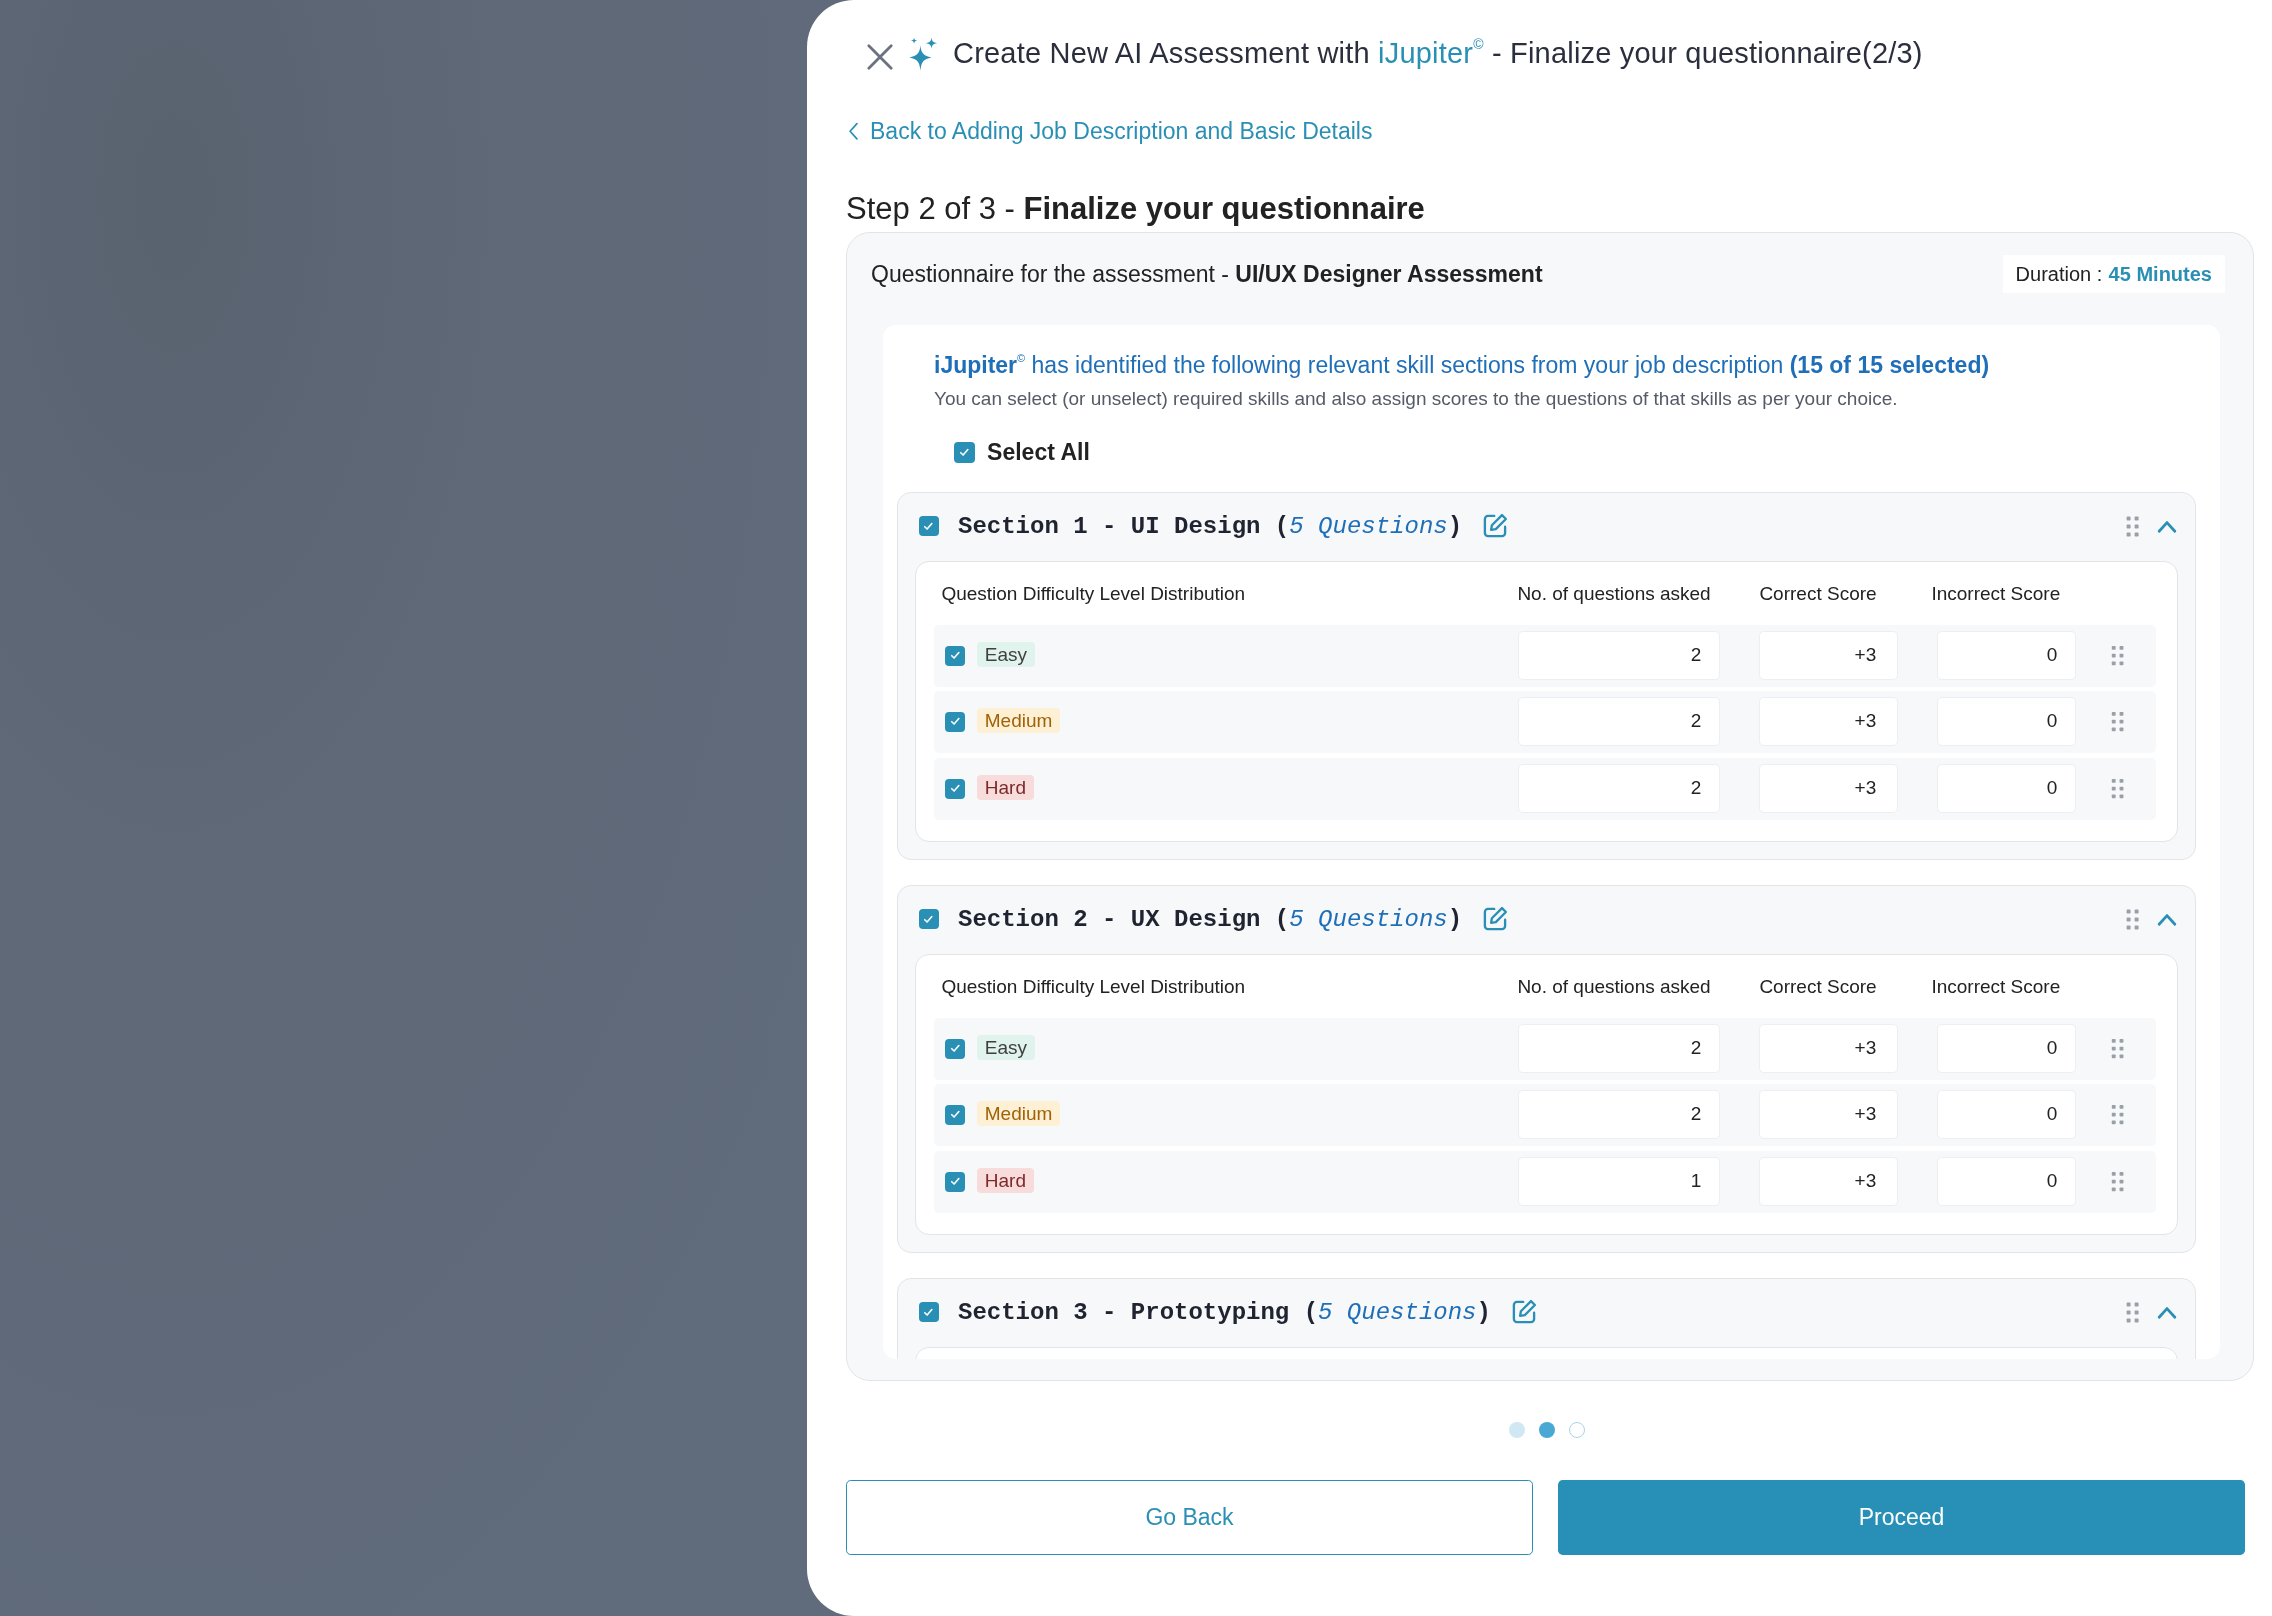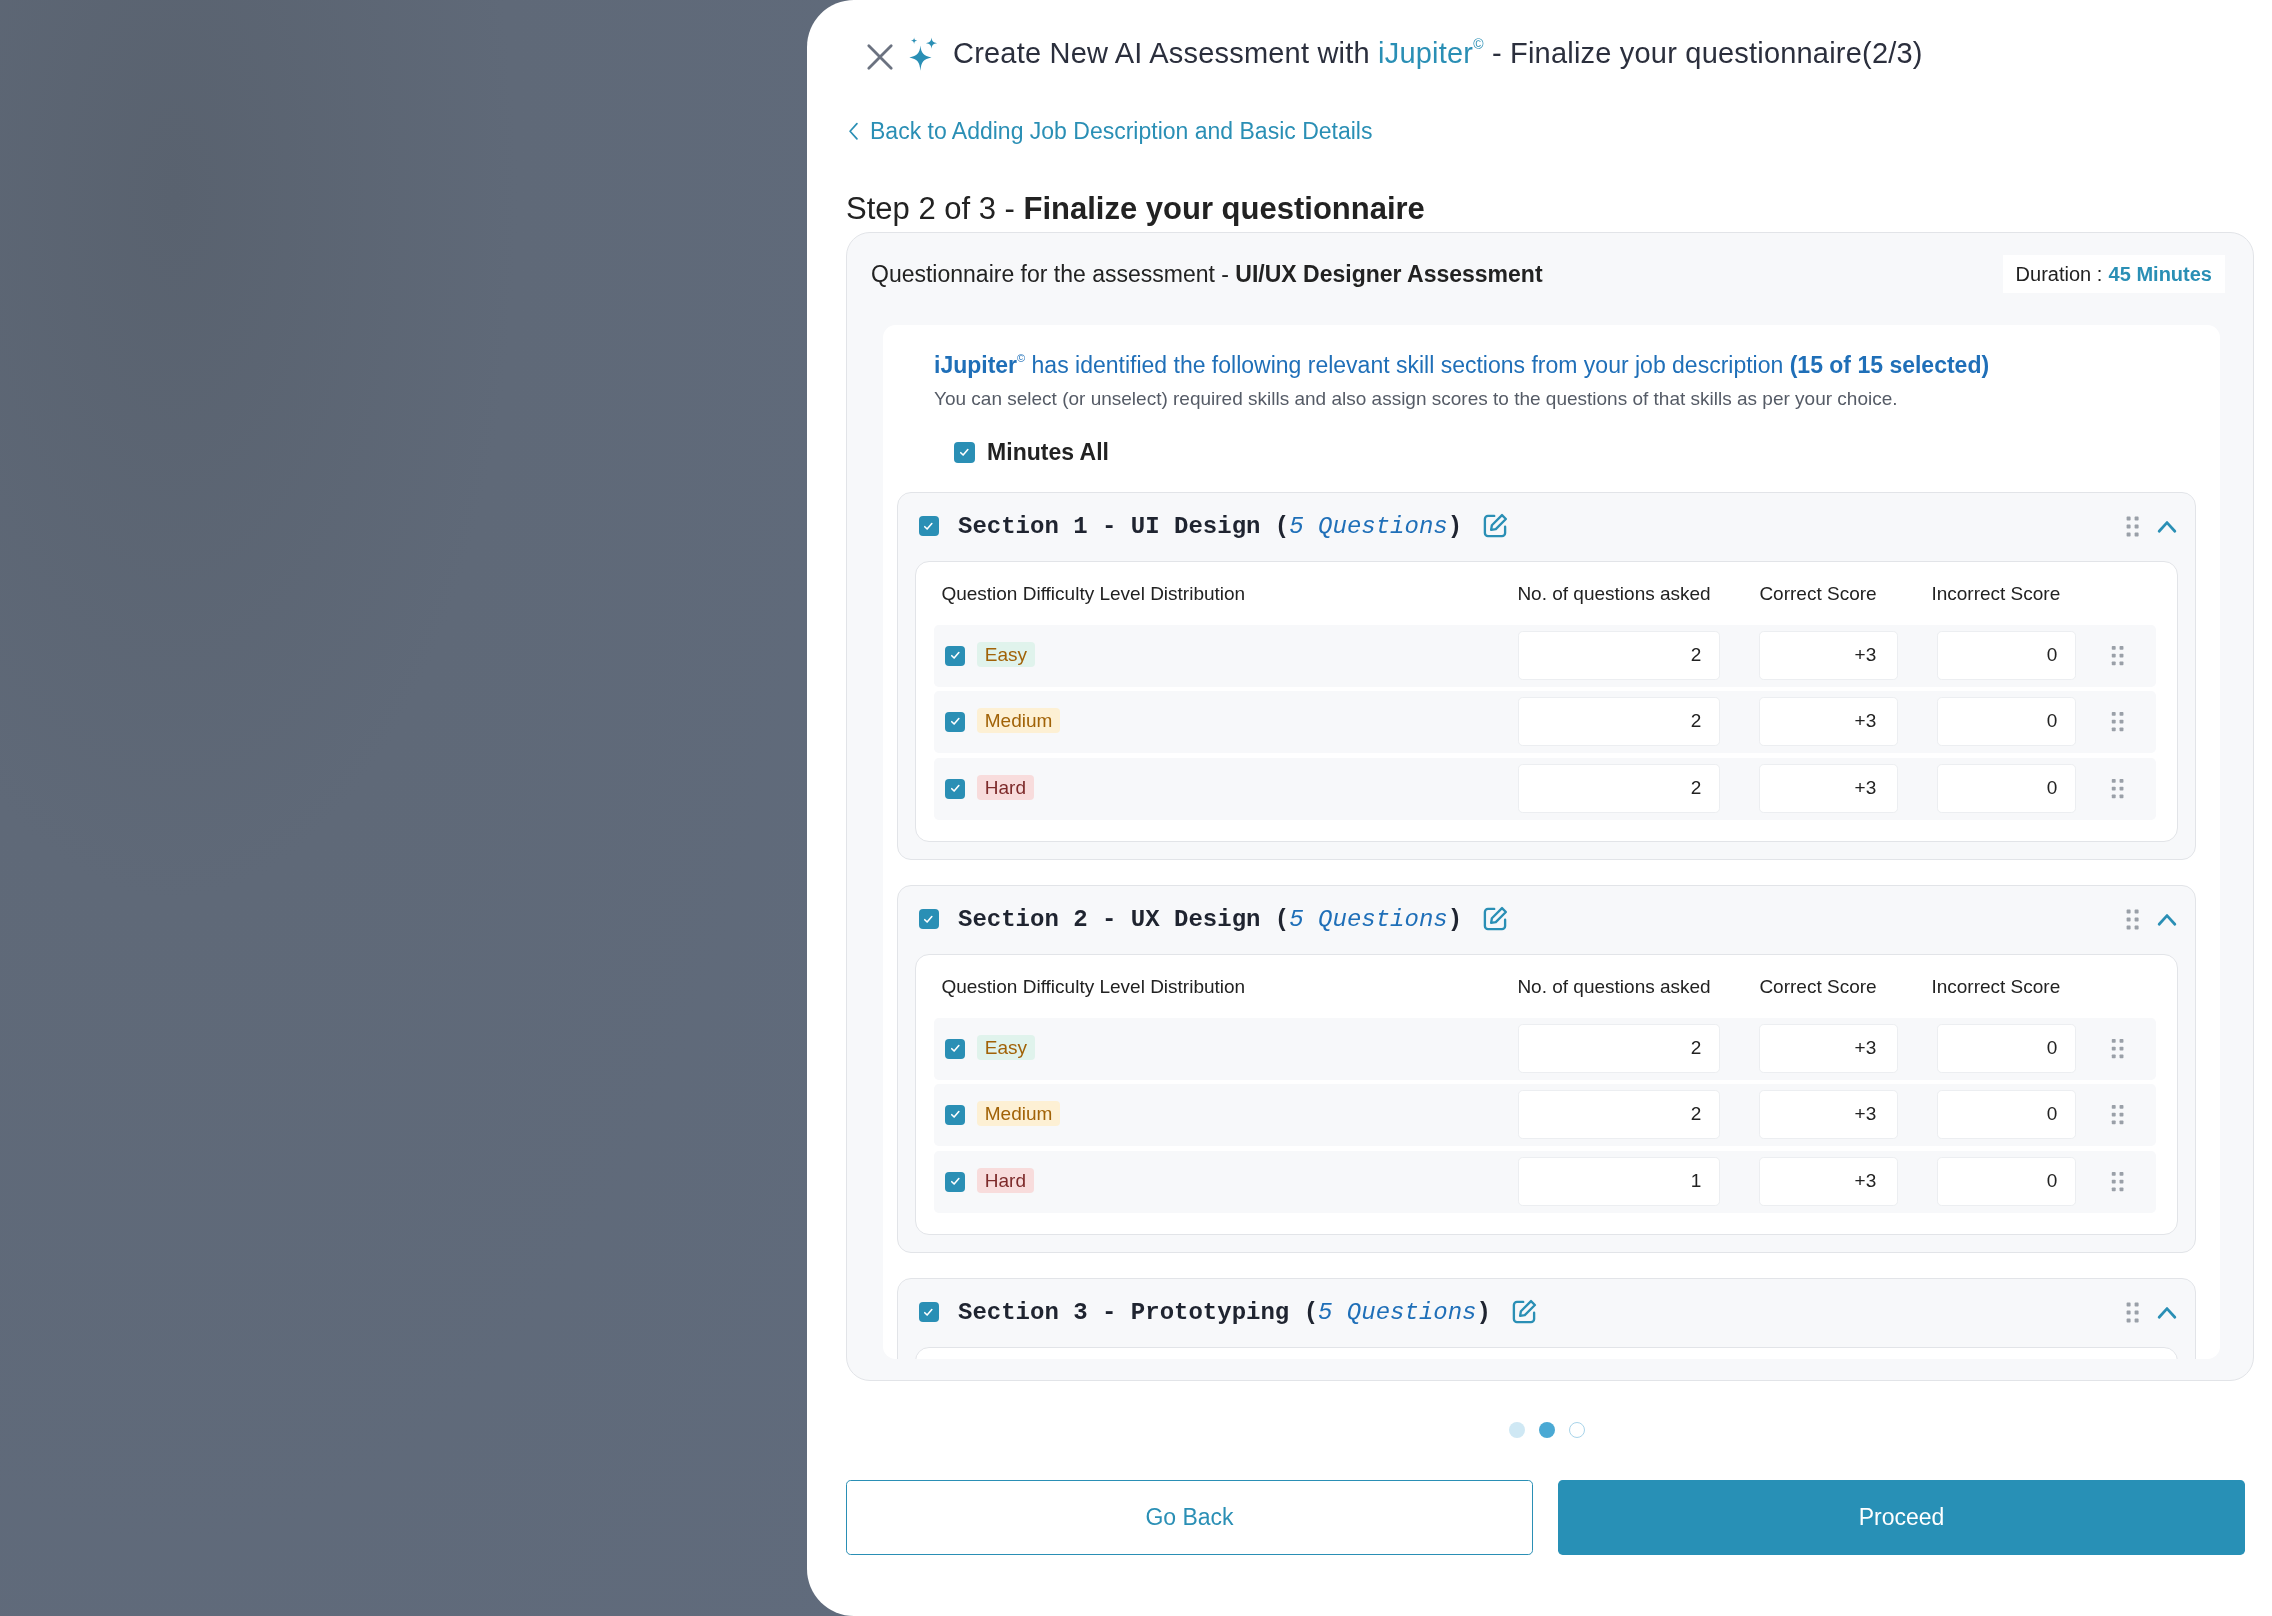--- a/index.html
+++ b/index.html
@@ -80,21 +80,21 @@
   }
   .th { position: absolute; top: 20.5px; font-size: 19px; color: #222; white-space: nowrap; }
   .row {
     position: absolute; left: 17.4px; width: 1222px; height: 62px; background: #f7f8fa; border-radius: 4.7px;
   }
   .row .cb { position: absolute; left: 11px; top: 20.5px; }
   .pill {
     position: absolute; left: 43px; top: 17.4px; height: 25px; padding: 0 8px; border-radius: 4px;
     font-size: 19px; display: flex; align-items: center;
   }
-  .pill.easy { background: #e0f3ec; color: #a16207; }
+  .pill.easy { background: #e0f3ec; color: #404040; }
   .pill.medium { background: #fdf0d4; color: #a16207; }
   .pill.hard { background: #f8dcdc; color: #7d2a2a; }
   .inp {
     position: absolute; top: 6.3px; height: 49px; background: #fff; border: 1.6px solid #eceef1; border-radius: 4.7px;
     font-size: 19px; color: #222; text-align: right; padding-right: 17.4px; line-height: 46px; cursor: text;
   }
   .inp.q { left: 584px; width: 202px; }
   .inp.c { left: 825px; width: 139px; padding-right: 20.5px; }
   .inp.i { left: 1003px; width: 139px; }
   .row-drag { position: absolute; left: 1177px; top: 19px; width: 14px; height: 24px; cursor: grab; }
@@ -162,21 +162,21 @@
         <span class="brand">iJupiter</span><sup>©</sup><span> has identified the following relevant skill sections from your job description </span><b>(15 of 15 selected)</b>
       </div>
       <div class="abs hint">You can select (or unselect) required skills and also assign scores to the questions of that skills as per your choice.</div>
 
       <div class="abs select-all">
         <div class="cb">
           <svg viewBox="0 0 16 16">
               <path d="M3.5 8.5 L6.5 11.5 L12.5 4.5" stroke="#fff" stroke-width="2" fill="none" stroke-linecap="round" stroke-linejoin="round"></path>
             </svg>
         </div>
-        <span>Minutes All</span>
+        <span>Select All</span>
       </div>
 
       <div class="section" style="top:167px; height:368px;">
         <div class="sec-head">
           <div class="cb">
             <svg viewBox="0 0 16 16">
                 <path d="M3.5 8.5 L6.5 11.5 L12.5 4.5" stroke="#fff" stroke-width="2" fill="none" stroke-linecap="round" stroke-linejoin="round"></path>
               </svg>
           </div>
           <span class="sec-title"><span>Section 1 - UI Design (</span><span class="qcount">5 Questions</span><span>)</span></span>

